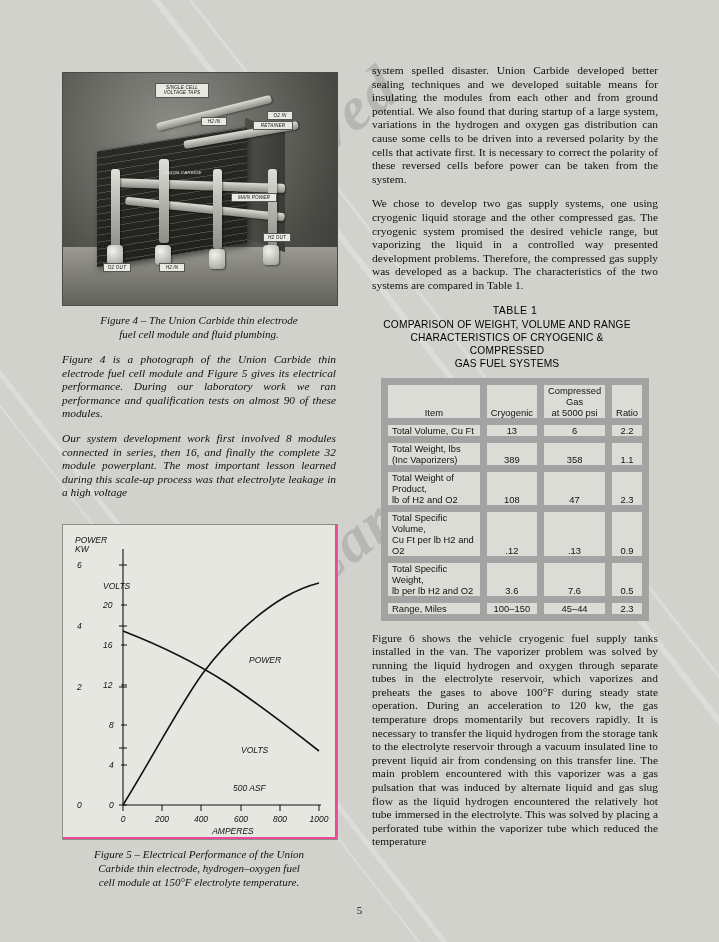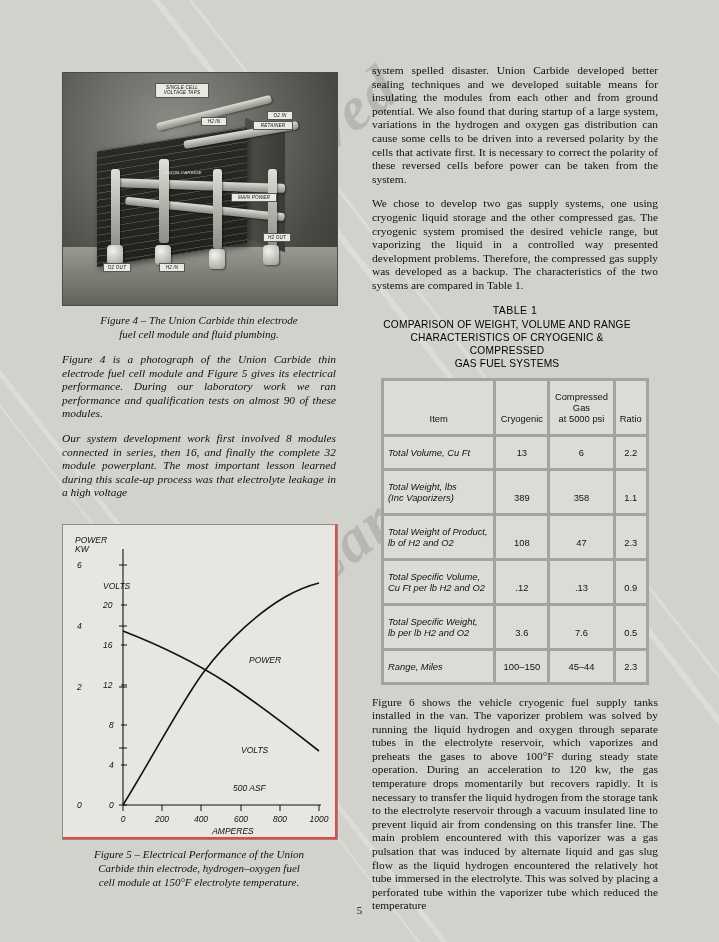--- a/index.html
+++ b/index.html
@@ -166,21 +166,21 @@
   .l-o2out { left: 40px; top: 190px; width: 22px; }
   .l-h2in2 { left: 96px; top: 190px; width: 20px; }
   .l-h2out { left: 200px; top: 160px; width: 22px; }
   .l-uc { left: 98px; top: 96px; width: 40px; background: transparent; border: none; color: #e6e6df; font-size: 4.4px; }
 
   
   .chart-wrap {
     position: relative;
     width: 274px;
     height: 314px;
-    background: #ef4444;
+    background: #ec4899;
     border: 1px solid #8d8d86;
     margin-top: 24px;
   }
   svg.chart { display: block; }
 
   
   .table-title {
     font-family: "Liberation Sans", sans-serif;
     font-size: 10.6px;
     text-align: center;
@@ -198,30 +198,30 @@
   table.data {
     border-collapse: collapse;
     width: 268px;
     margin: 0 auto;
     font-family: "Liberation Sans", sans-serif;
     font-size: 9.4px;
     color: #111;
     background: #dcdcd6;
   }
   table.data th, table.data td {
-    border: 3px solid #a3a3a3;
-    padding: 10px 4px;
+    border: 7px solid #a3a3a3;
+    padding: 0 4px;
     vertical-align: bottom;
   }
   table.data th {
     font-weight: normal;
     text-align: center;
     line-height: 11px;
   }
-  table.data td.item { text-align: left; line-height: 11px; font-style: italic; }
+  table.data td.item { text-align: left; line-height: 11px; }
   table.data td.num { text-align: center; }
   .page-number {
     position: absolute;
     left: 0; right: 0;
     bottom: 26px;
     text-align: center;
     font-family: "Liberation Serif", serif;
     font-size: 11px;
     color: #111;
   }

